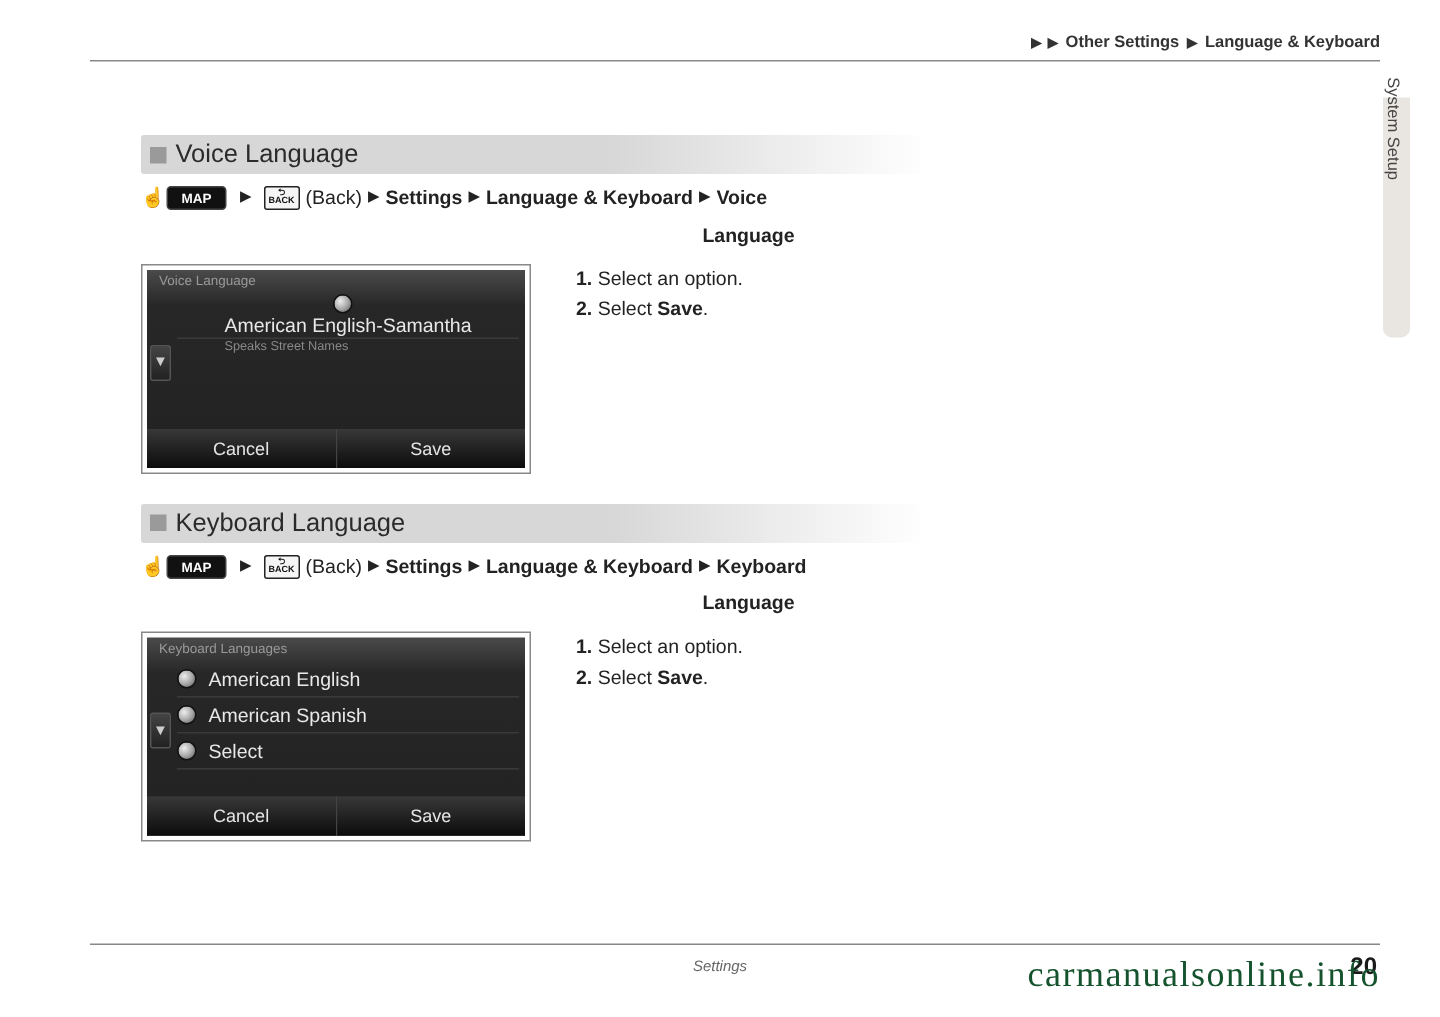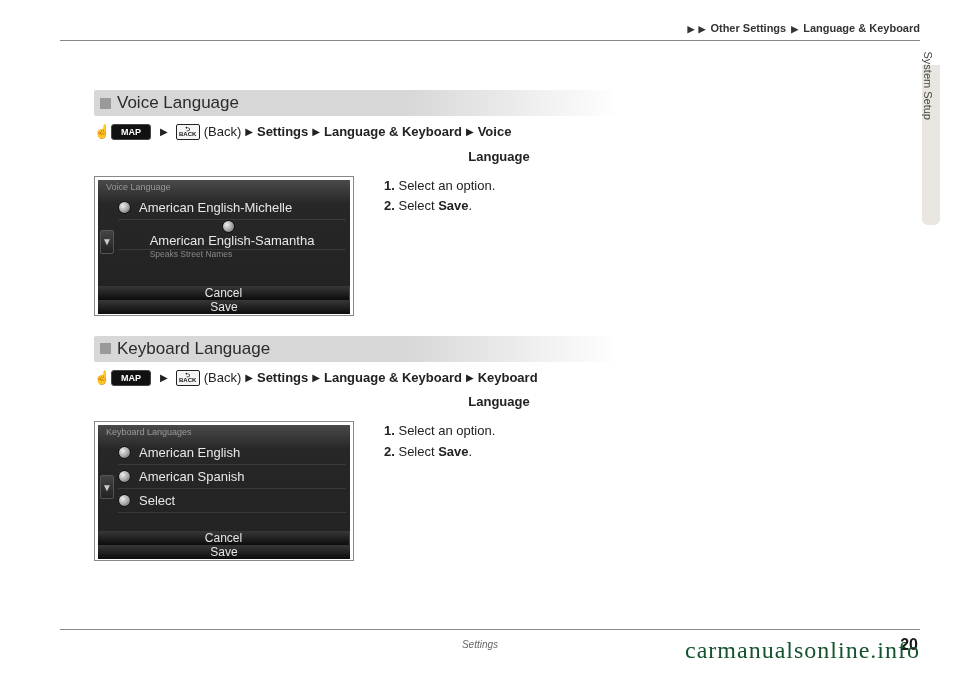--- a/index.html
+++ b/index.html
@@ -207,21 +207,20 @@
     font-size: 10px;
   }
   .ss-bottom {
     position: absolute;
     bottom: 0;
     left: 0;
     right: 0;
     height: 26px;
     display: flex;
     background: linear-gradient(to bottom, #2e2e2e, #000);
-    flex-direction: column;
   }
   .ss-btn {
     flex: 1;
     display: flex;
     align-items: center;
     justify-content: center;
     color: #e5e5e5;
     font-size: 12px;
     border-right: 1px solid #444;
     background: linear-gradient(to bottom, #383838, #0c0c0c);
@@ -311,24 +310,20 @@
   <div class="breadcrumb breadcrumb-wrap">
     <span class="bold">Language</span>
   </div>
 
   <div class="row">
     <div class="screenshot">
       <div class="screenshot-inner">
         <div class="ss-title">Voice Language</div>
         <div class="ss-scroll">▼</div>
         <div class="ss-list">
-          <div class="ss-item">
-            <span class="ss-radio"></span>
-            <span class="ss-item-text">American English-Michelle</span>
-          </div>
           <div class="ss-item tall">
             <span class="ss-radio"></span>
             <span class="tall-col">
               <span class="ss-item-text">American English-Samantha</span>
               <span class="ss-item-sub">Speaks Street Names</span>
             </span>
           </div>
         </div>
         <div class="ss-bottom">
           <div class="ss-btn">Cancel</div>

